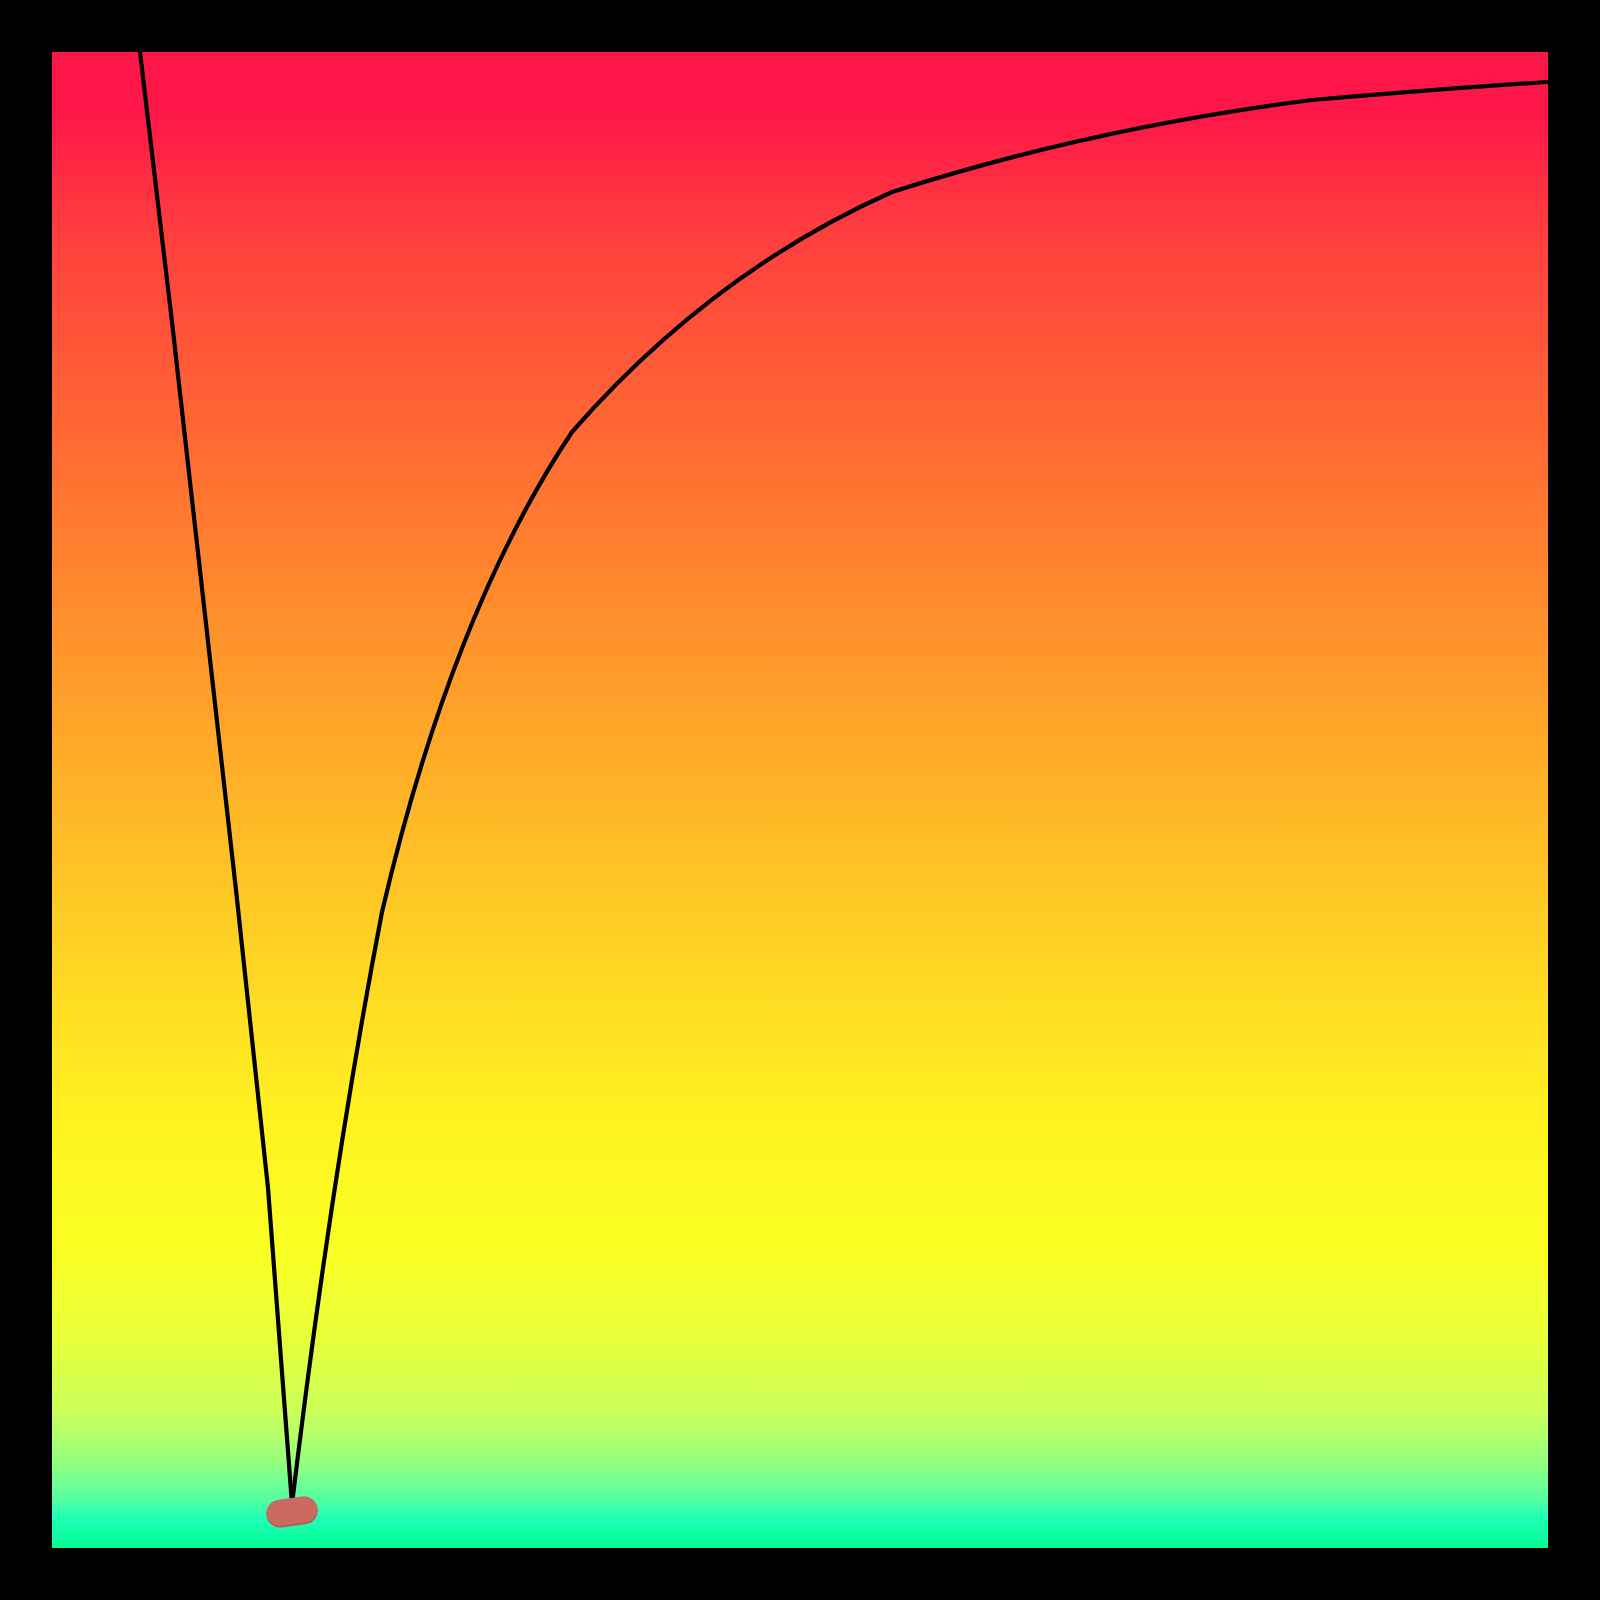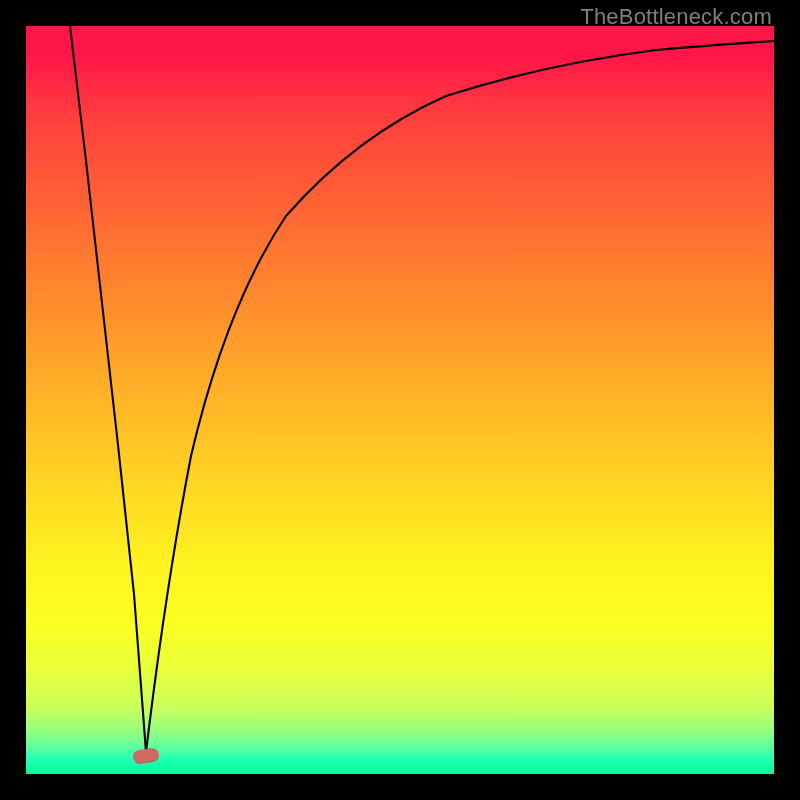--- a/index.html
+++ b/index.html
@@ -95,14 +95,13 @@
                Q 140 560 165 430
                Q 200 280 260 190
                Q 330 110 420 70
                Q 520 38 630 24
                Q 700 18 748 15"></path>
     </svg>
 
     <div class="marker" style="left:120px; top:730px;"></div>
   </div>
 
-  <div class="watermark">TheBottleneck.com</div>
 </div>
 
 </body></html>

